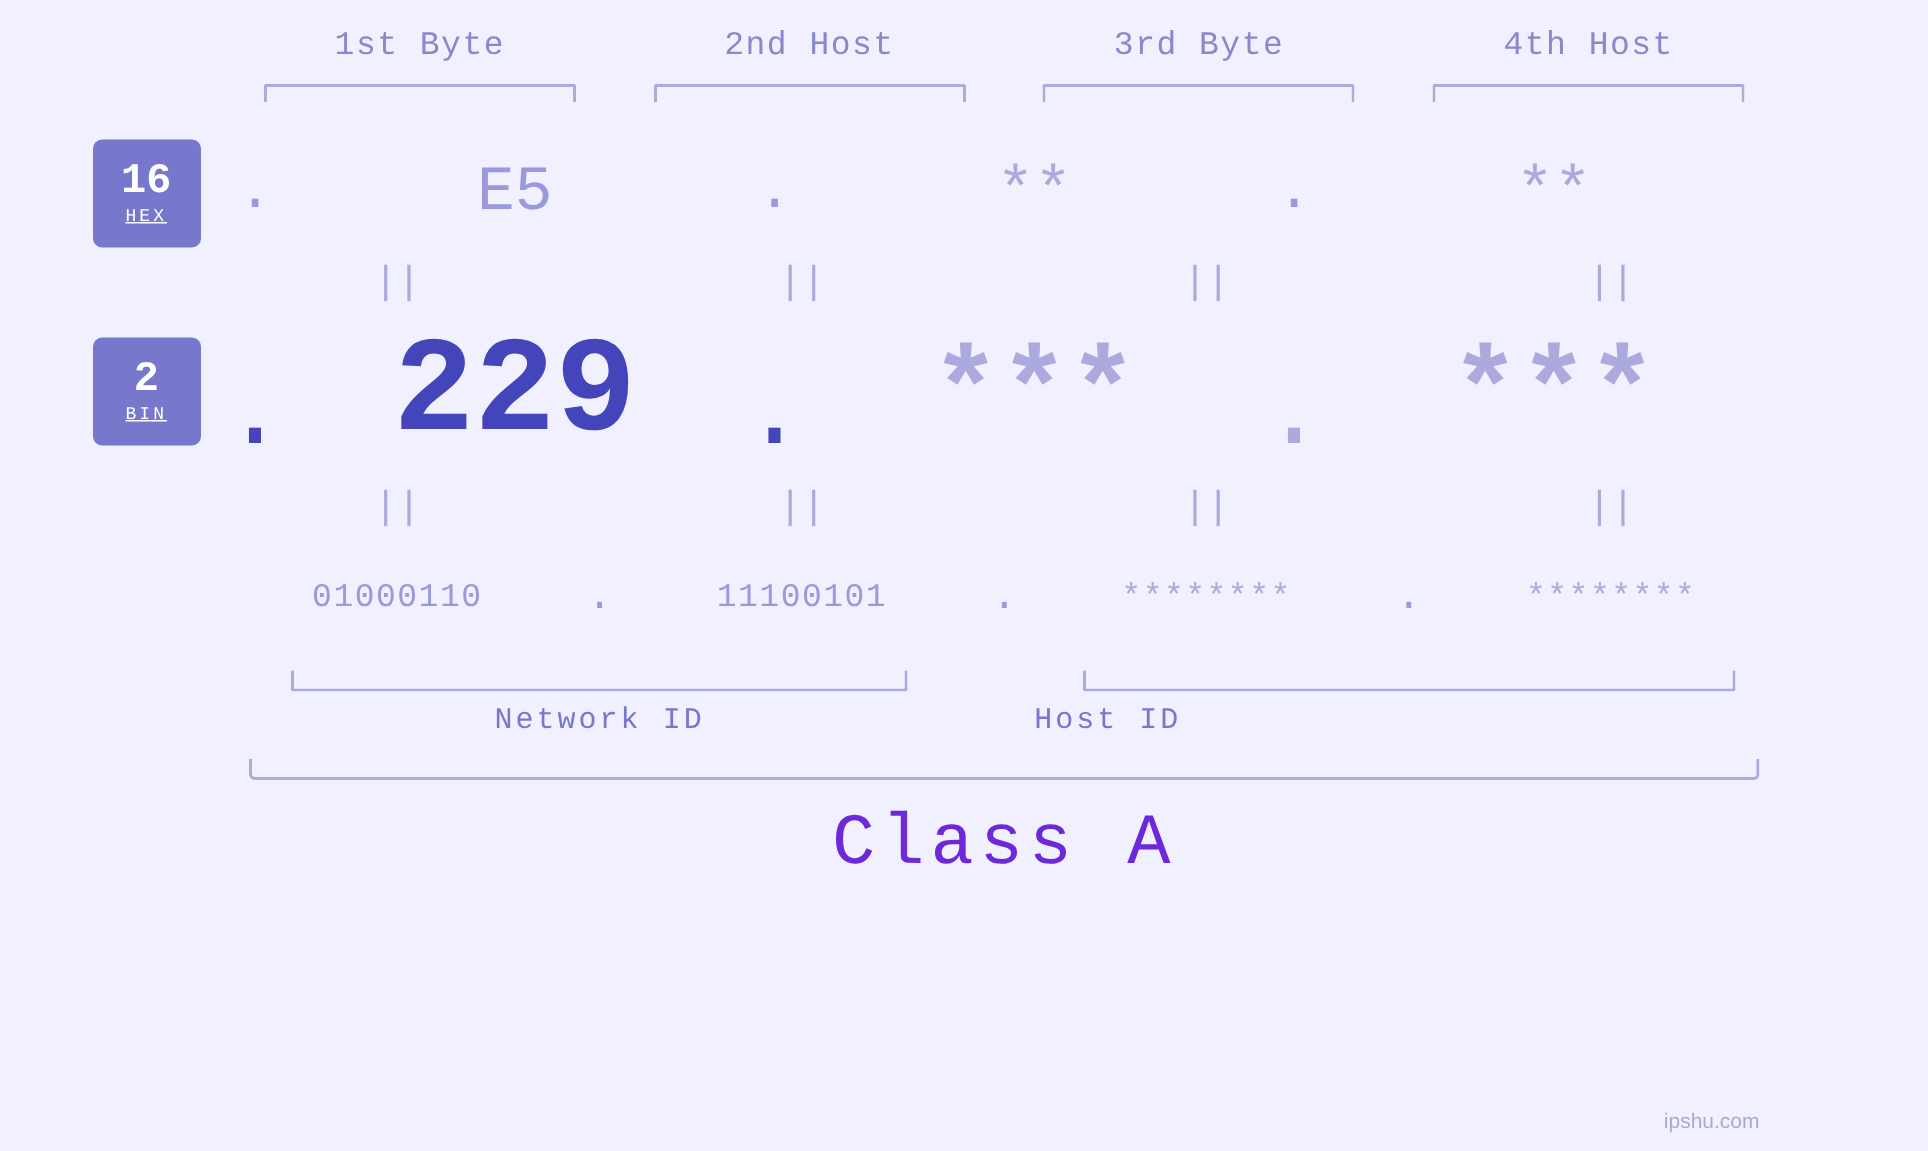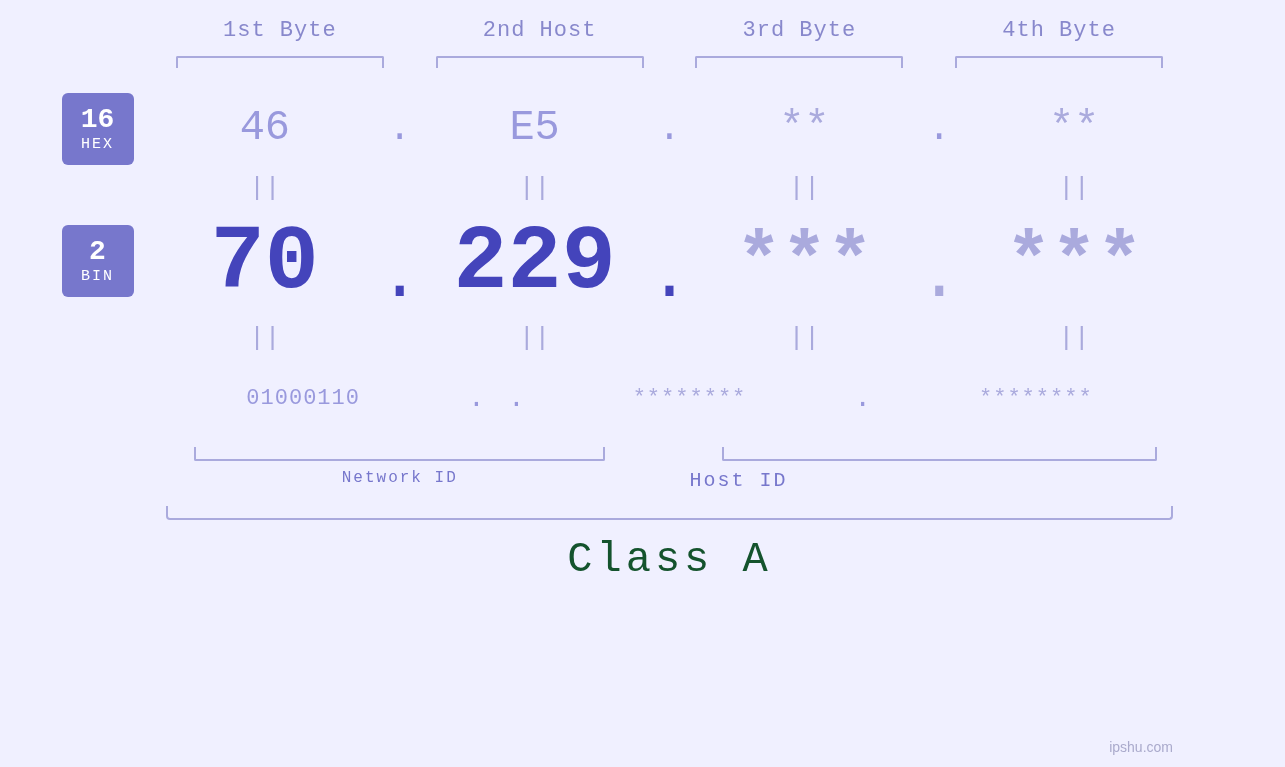--- a/index.html
+++ b/index.html
@@ -98,22 +98,23 @@
       font-family: 'Courier New', Courier, monospace;
     }
 
     .base-badge .base-num {
       font-size: 28px;
       font-weight: bold;
       line-height: 1.1;
     }
 
     .base-badge .base-label {
-      font-size: 15px;
+      font-size: 12px;
       letter-spacing: 2px;
+      text-decoration: underline;
     }
 
     
     .values-grid {
       flex: 1;
       display: flex;
       flex-direction: column;
       padding-top: 10px;
     }
 
@@ -237,21 +238,21 @@
   </style>
 </head>
 <body>
 
 <div class="container">
 
   <div class="byte-headers">
     <div class="byte-header">1st Byte</div>
     <div class="byte-header">2nd Host</div>
     <div class="byte-header">3rd Byte</div>
-    <div class="byte-header">4th Byte</div>
+    <div class="byte-header">4th Host</div>
   </div>
 
   <div class="bracket-row">
     <div class="bracket-cell">
       <div class="bracket"></div>
     </div>
     <div class="bracket-cell">
       <div class="bracket"></div>
     </div>
     <div class="bracket-cell">
@@ -271,23 +272,20 @@
       </div>
       <div class="base-badge">
         <span class="base-num">2</span>
         <span class="base-label">BIN</span>
       </div>
     </div>
 
     <div class="values-grid">
 
       <div class="value-row hex-row">
-        <div class="value-cell">
-          <span class="hex-val">46</span>
-        </div>
         <div class="dot-cell">
           <span class="hex-dot">.</span>
         </div>
         <div class="value-cell">
           <span class="hex-val">E5</span>
         </div>
         <div class="dot-cell">
           <span class="hex-dot">.</span>
         </div>
         <div class="value-cell">
@@ -313,23 +311,20 @@
         <div class="sep-cell">
           <span class="sep-pipe">||</span>
         </div>
         <div class="sep-pipe-cell"></div>
         <div class="sep-cell">
           <span class="sep-pipe">||</span>
         </div>
       </div>
 
       <div class="value-row dec-row">
-        <div class="value-cell">
-          <span class="dec-val">70</span>
-        </div>
         <div class="dot-cell">
           <span class="dec-dot">.</span>
         </div>
         <div class="value-cell">
           <span class="dec-val">229</span>
         </div>
         <div class="dot-cell">
           <span class="dec-dot">.</span>
         </div>
         <div class="value-cell">
@@ -360,20 +355,23 @@
           <span class="sep-pipe">||</span>
         </div>
       </div>
 
       <div class="value-row bin-row">
         <div class="value-cell">
           <span class="bin-val">01000110</span>
         </div>
         <div class="dot-cell">
           <span class="bin-dot">.</span>
+        </div>
+        <div class="value-cell">
+          <span class="bin-val">11100101</span>
         </div>
         <div class="dot-cell">
           <span class="bin-dot">.</span>
         </div>
         <div class="value-cell">
           <span class="bin-val masked">********</span>
         </div>
         <div class="dot-cell">
           <span class="bin-dot">.</span>
         </div>
@@ -389,31 +387,31 @@
         </div>
         <div style="width:40px;"></div>
 
         <div style="flex:2; display:flex; align-items:flex-start; justify-content:center; padding: 0 8px;">
           <div style="width:90%; height:14px; border:2px solid #aaaadd; border-top:none; border-radius:0 0 2px 2px;"></div>
         </div>
       </div>
 
       <div style="display:flex; width:100%; margin-top:8px;">
         <div style="flex:2; text-align:center;">
-          <span style="color:#7777cc; font-size:16px; font-family:'Courier New',Courier,monospace; letter-spacing:2px;">Network ID</span>
+          <span style="color:#7777cc; font-size:20px; font-family:'Courier New',Courier,monospace; letter-spacing:2px;">Network ID</span>
         </div>
         <div style="width:40px;"></div>
         <div style="flex:2; ">
           <span style="color:#7777cc; font-size:20px; font-family:'Courier New',Courier,monospace; letter-spacing:2px;">Host ID</span>
         </div>
       </div>
 
       <div style="width:97%; margin: 14px auto 0; height:14px; border:2px solid #aaaadd; border-top:none; border-radius:0 0 4px 4px;"></div>
 
       <div style="width:100%; text-align:center; margin-top:16px;">
-        <span style="color:#14532d; font-size:42px; font-family:'Courier New',Courier,monospace; letter-spacing:4px;">Class A</span>
+        <span style="color:#6d28d9; font-size:48px; font-family:'Courier New',Courier,monospace; letter-spacing:4px;">Class A</span>
       </div>
 
     </div>
   </div>
 
   <div class="watermark">ipshu.com</div>
 </div>
 
 </body></html>

